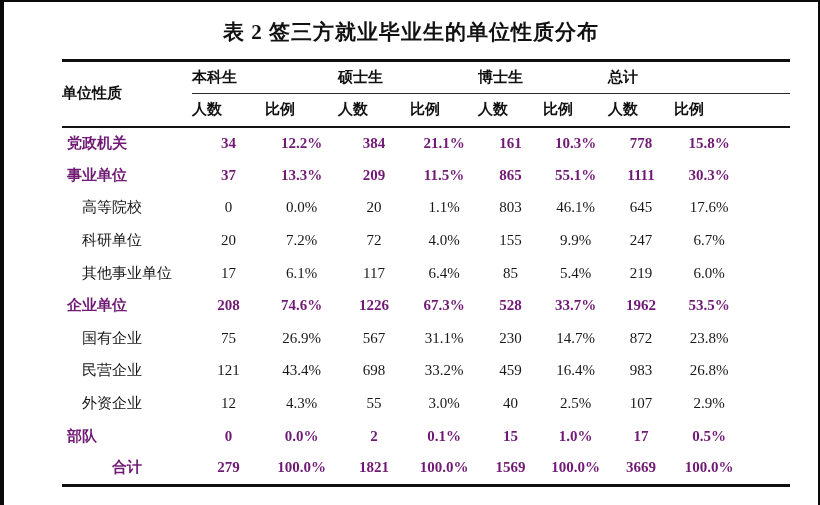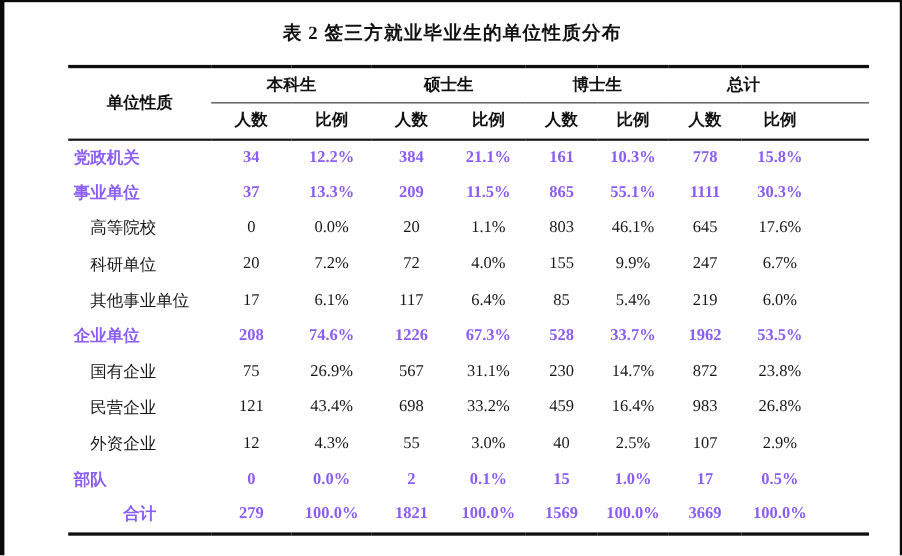--- a/index.html
+++ b/index.html
@@ -14,56 +14,56 @@
     position: relative;
     width: 820px; height: 505px;
     background: #ffffff;
     border-left: 4px solid #0a0a0a;
     border-top: 2px solid #0a0a0a;
     border-right: 2px solid #0a0a0a;
   }
   .title {
     margin-top: 16px;
     text-align: center;
-    font-size: 17px;
+    font-size: 21px;
     font-weight: bold;
     letter-spacing: 1px;
     color: #111;
   }
   table.stat {
     position: absolute;
     left: 58px; top: 57px;
     width: 728px;
     border-collapse: collapse;
     table-layout: fixed;
     border-top: 3px solid #0f0f0f;
     border-bottom: 3px solid #0f0f0f;
     font-size: 15px;
   }
   thead th {
     font-weight: bold;
-    text-align: center;
+    text-align: left;
     vertical-align: middle;
     height: 33px;
     color: #111;
   }
   thead tr.subrow th { border-bottom: 2px solid #141414; }
   th.rowhdr { border-bottom: 2px solid #141414; }
   th.grp { border-bottom: 1.5px solid #2a2a2a; }
   tbody td {
     height: 32.6px;
     text-align: center;
     vertical-align: middle;
     white-space: nowrap;
     color: #171717;
   }
   tbody td.label { text-align: left; padding-left: 5px; }
   tbody td.label.indent { padding-left: 20px; }
   tbody td.label.center { text-align: center; padding-left: 0; margin-top: 12px; }
-  tbody tr.bold td { font-weight: bold; color: #8b5cf6; }
+  tbody tr.bold td { font-weight: bold; color: #701a75; }
   th:last-child, td:last-child { padding-right: 46px; }
 </style>
 </head>
 <body>
 
 <div class="page">
   <div class="title">表 2 签三方就业毕业生的单位性质分布</div>
 
   <table class="stat">
     <colgroup>

